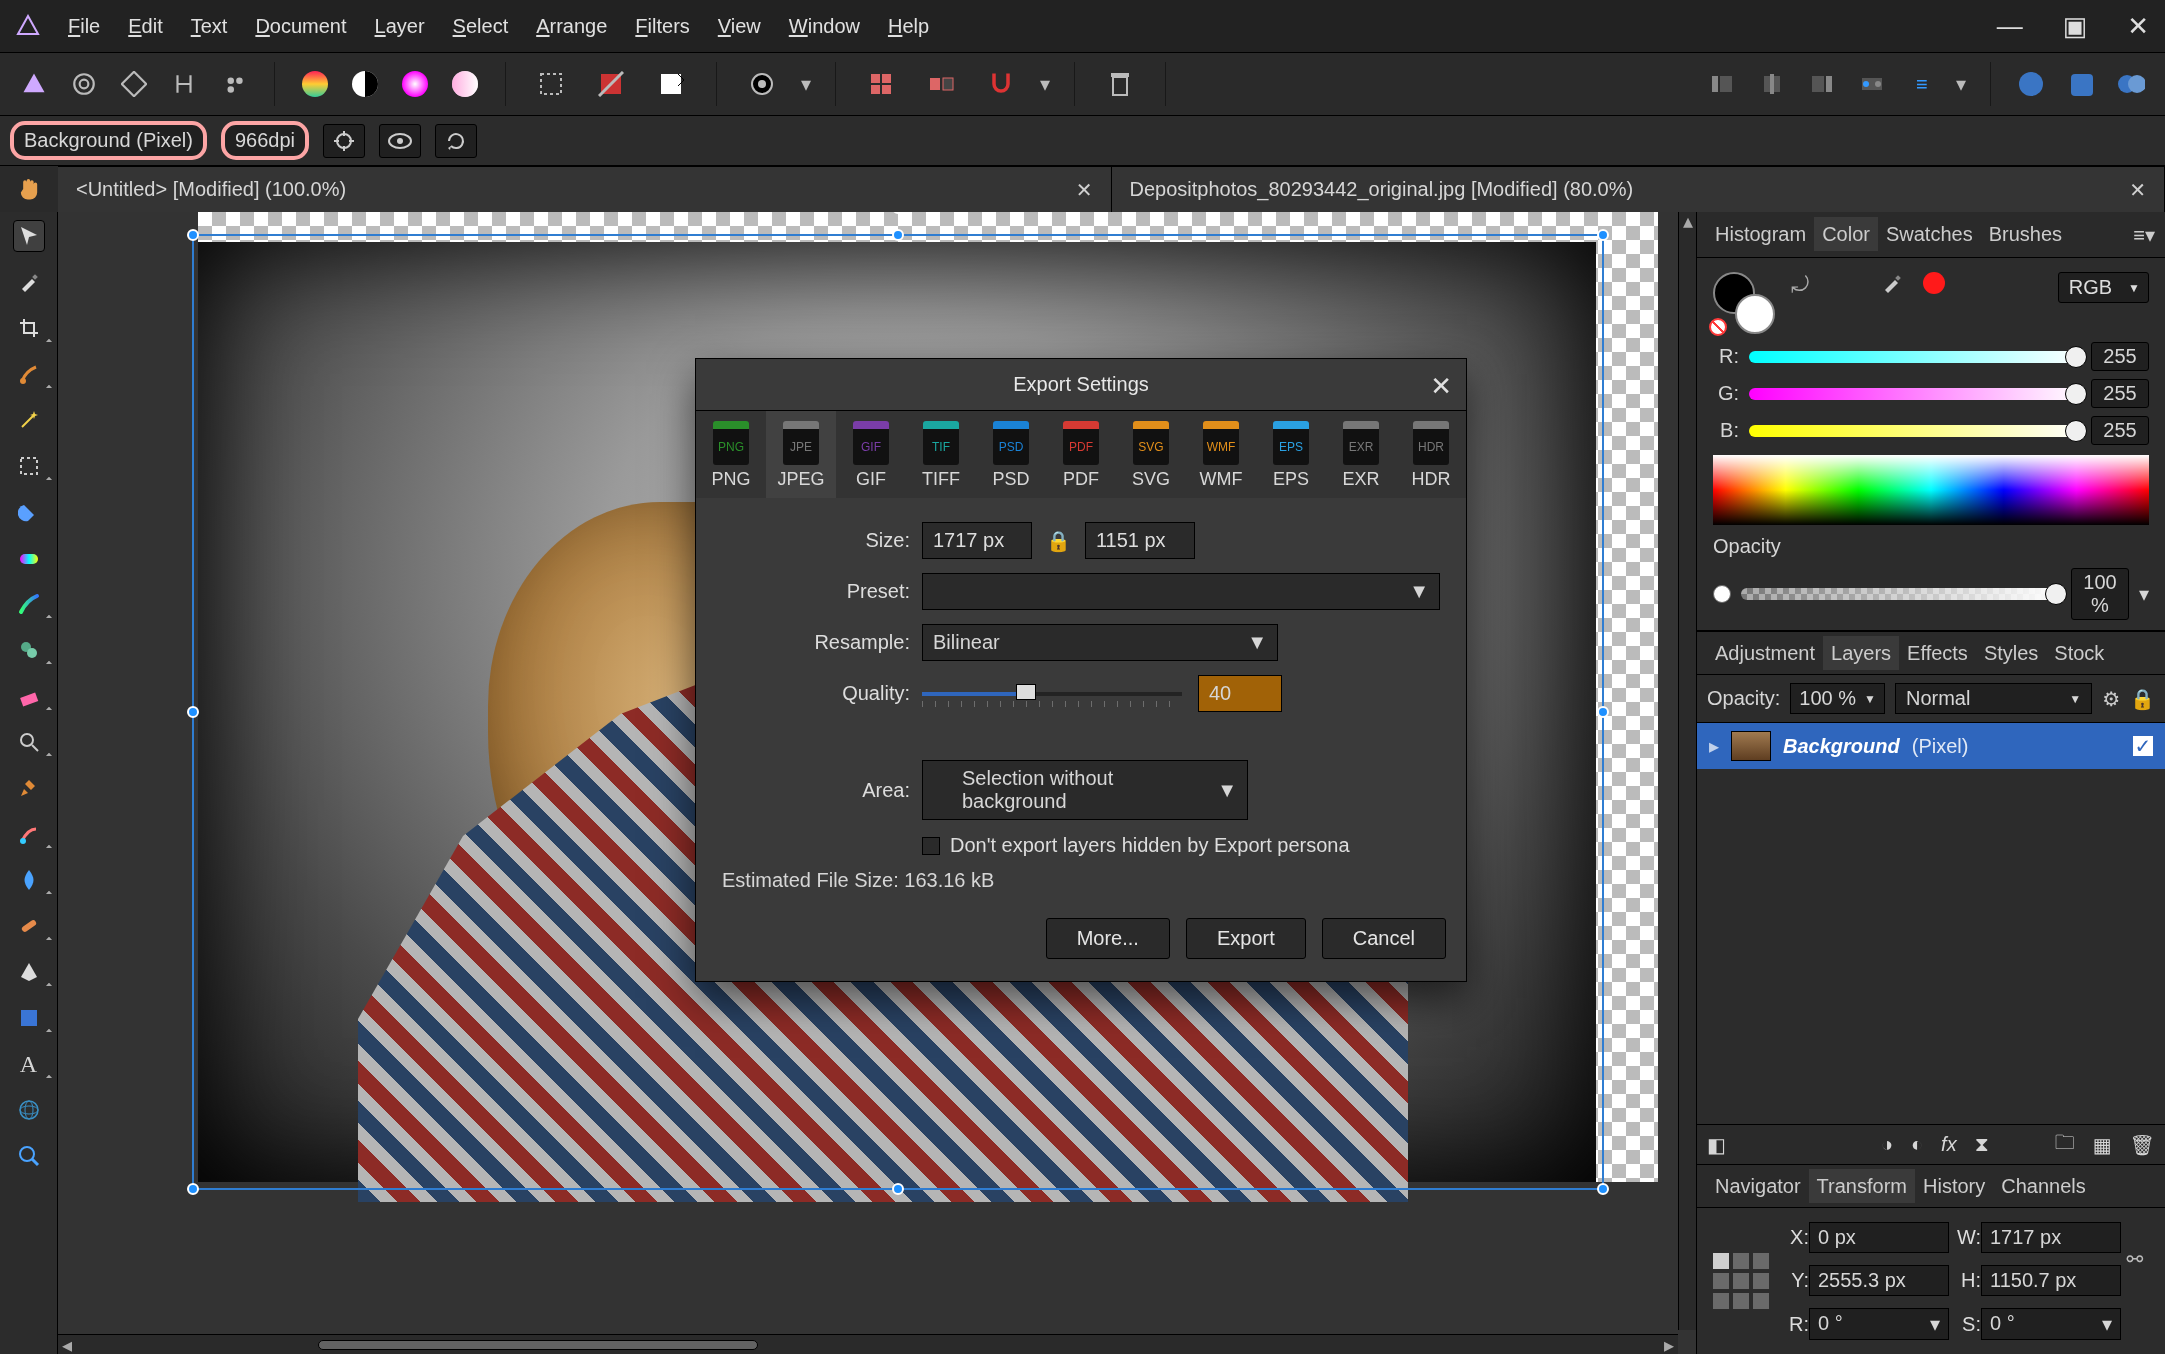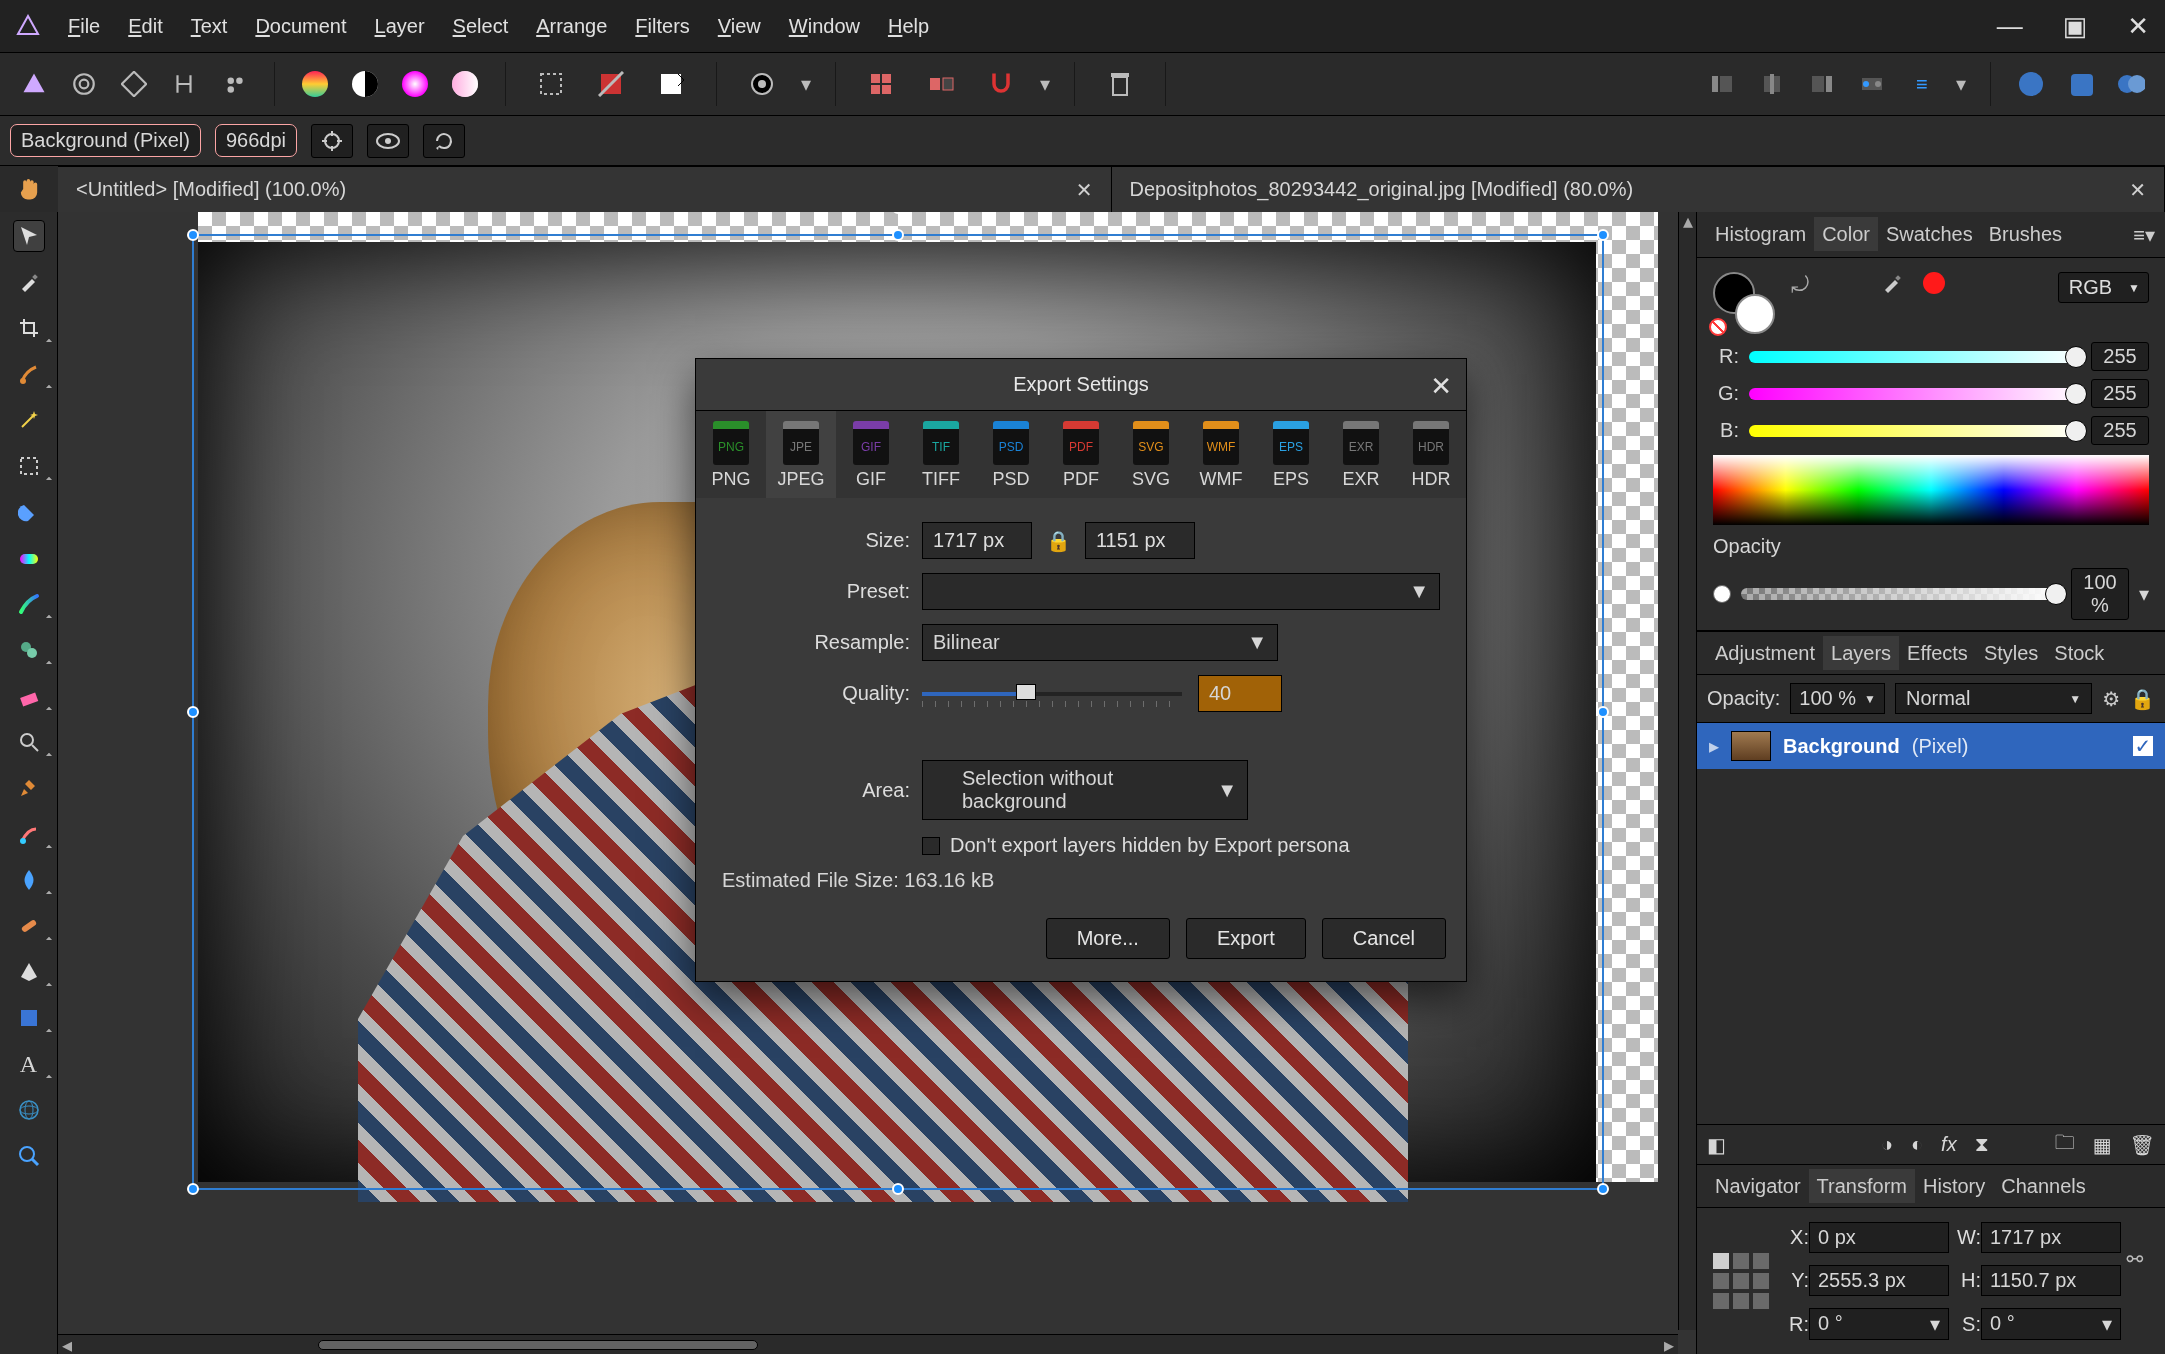--- a/index.html
+++ b/index.html
@@ -23,21 +23,21 @@
 .toolbar { height: 64px; background: #2a2a2a; border-top: 1px solid #000; border-bottom: 1px solid #000;
   display: flex; align-items: center; padding: 0 18px; gap: 24px; }
 .tool-group { display: flex; align-items: center; gap: 18px; }
 .tb-icon { width: 32px; height: 32px; display: inline-flex; align-items: center; justify-content: center;
   color: #ccc; }
 .tb-box { width: 42px; height: 32px; display:flex; align-items:center; justify-content:center; border-radius:3px; }
 .vsep { width: 1px; height: 44px; background: #181818; }
 
 .contextbar { height: 50px; background: #2c2c2c; border-bottom: 1px solid #000;
   display: flex; align-items: center; padding: 0 10px; gap: 14px; color: #d8d8d8; }
-.contextbar .box { background: #202020; border: 1px solid #fca5a5; padding: 4px 10px; border-radius: 7px; }
+.contextbar .box { background: #202020; border: 4px solid #fca5a5; padding: 4px 10px; border-radius: 15px; }
 .swatchbar-btn { width: 42px; height: 34px; background: #202020; border:1px solid #000; border-radius:3px;
   display:flex; align-items:center; justify-content:center; }
 
 .tabbar { height: 46px; background: #2a2a2a; display: flex; align-items: stretch; }
 .hand-tool { width: 58px; display:flex; align-items:center; justify-content:center; background:#2a2a2a; color:#e6a04e; }
 .doc-tab { flex: 1; display:flex; align-items:center; padding:0 18px; border-top:1px solid #000; border-right:1px solid #000;
   background:#343434; color:#d6d6d6; justify-content: space-between; }
 .doc-tab .close { color:#d0d0d0; }
 
 
@@ -126,21 +126,21 @@
 .layers-panel { flex:1; min-height:0; display:flex; flex-direction:column; }
 .layer-top { display:flex; align-items:center; gap:10px; padding:8px 10px; border-bottom:1px solid #000; background:#2c2c2c;}
 .layer-top .num-field { background:#202020; border:1px solid #000; padding:3px 8px; display:flex; align-items:center; gap:8px;}
 .layer-top .caret{ font-size:12px; }
 .blend-select { flex:1; background:#202020; border:1px solid #000; padding:3px 10px; display:flex; justify-content:space-between; align-items:center;}
 .gear{color:#ccc;}
 .lock{color:#ccc;}
 .layer-list { flex:1; background:#2c2c2c; }
 .layer-row { display:flex; align-items:center; gap:12px; padding:8px 12px; background:#2f66bd; color:#fff; }
 .layer-row .thumb-img{ width:40px;height:30px; background:linear-gradient(#a07a50,#5f3e21); border:1px solid #000;}
-.layer-row .name{ font-weight:600;}
+.layer-row .name{ font-weight:600;font-style:italic;}
 .layer-row .type{ opacity:.85; font-weight:400;}
 .layer-row .chk{ margin-left:auto; width:20px;height:20px;background:#fff; display:flex;align-items:center;justify-content:center;color:#2f66bd;}
 .layer-footer { height:40px; border-top:1px solid #000; background:#2a2a2a; display:flex; align-items:center; padding:0 10px; gap:18px;}
 .layer-footer .grow{flex:1;}
 
 .bottom-tabs { height:44px; border-top:1px solid #000; border-bottom:1px solid #000; background:#2a2a2a; display:flex; align-items:center; padding:0 10px; gap:14px;}
 .transform-panel { padding:14px 16px; display:grid; grid-template-columns: 64px 32px 1fr 32px 1fr 28px; row-gap:12px; align-items:center; }
 .anchor { grid-row:1 / span 3; width:56px; height:56px; display:grid; grid-template-columns:repeat(3,1fr); grid-template-rows:repeat(3,1fr); gap:4px; }
 .anchor div{ background:#6a6a6a; }
 .anchor div.sel{ background:#cfcfcf; }

